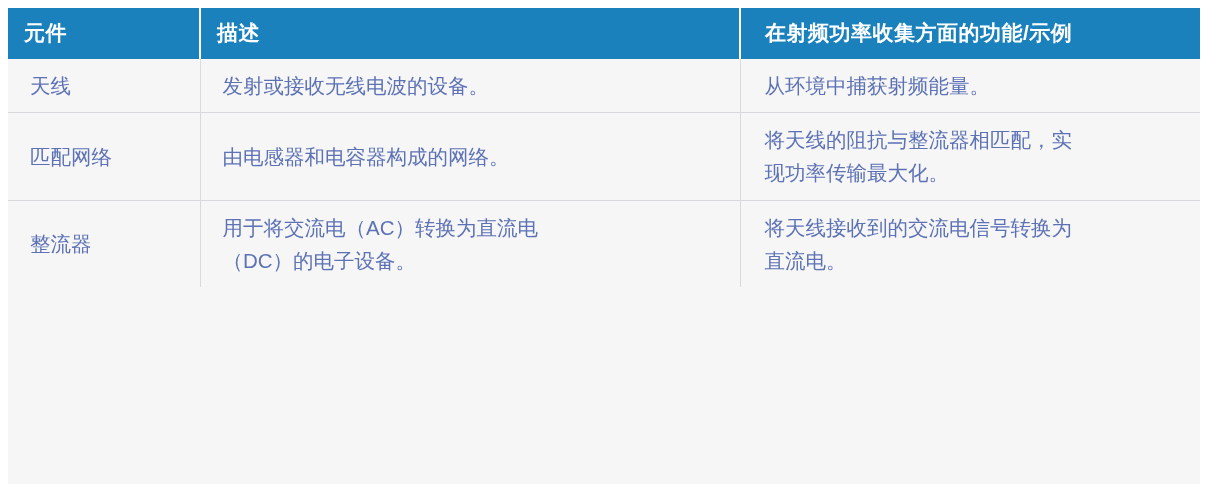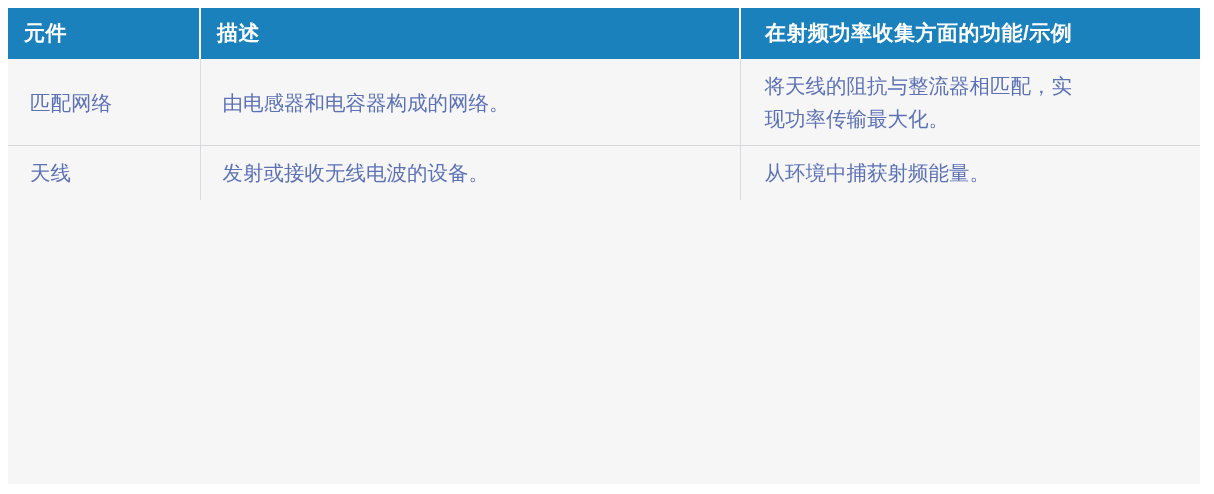--- a/index.html
+++ b/index.html
@@ -91,42 +91,55 @@
         <tr>
           <th>元件</th>
           <th>描述</th>
           <th>在射频功率收集方面的功能/示例</th>
         </tr>
       </thead>
       <tbody>
 
         <tr>
           <td class="col-name">
+            <span class="cell-line">天线</span>
+          </td>
+          <td class="col-desc">
+            <span class="cell-line">发射或接收无线电波的设备。</span>
+          </td>
+          <td class="col-func">
+            <span class="cell-line">从环境中捕获射频能量。</span>
+          </td>
+        </tr>
+
+        <tr>
+          <td class="col-name">
             <span class="cell-line">匹配网络</span>
           </td>
           <td class="col-desc">
             <span class="cell-line">由电感器和电容器构成的网络。</span>
           </td>
           <td class="col-func">
             <span class="cell-line">将天线的阻抗与整流器相匹配，实</span>
             <span class="cell-line">现功率传输最大化。</span>
           </td>
         </tr>
 
         <tr>
           <td class="col-name">
-            <span class="cell-line">天线</span>
+            <span class="cell-line">整流器</span>
           </td>
           <td class="col-desc">
-            <span class="cell-line">发射或接收无线电波的设备。</span>
+            <span class="cell-line">用于将交流电（AC）转换为直流电</span>
+            <span class="cell-line">（DC）的电子设备。</span>
           </td>
           <td class="col-func">
-            <span class="cell-line">从环境中捕获射频能量。</span>
+            <span class="cell-line">将天线接收到的交流电信号转换为</span>
+            <span class="cell-line">直流电。</span>
           </td>
         </tr>
-
 
 
 
       </tbody>
     </table>
   </div>
 </div>
 
 </body></html>

